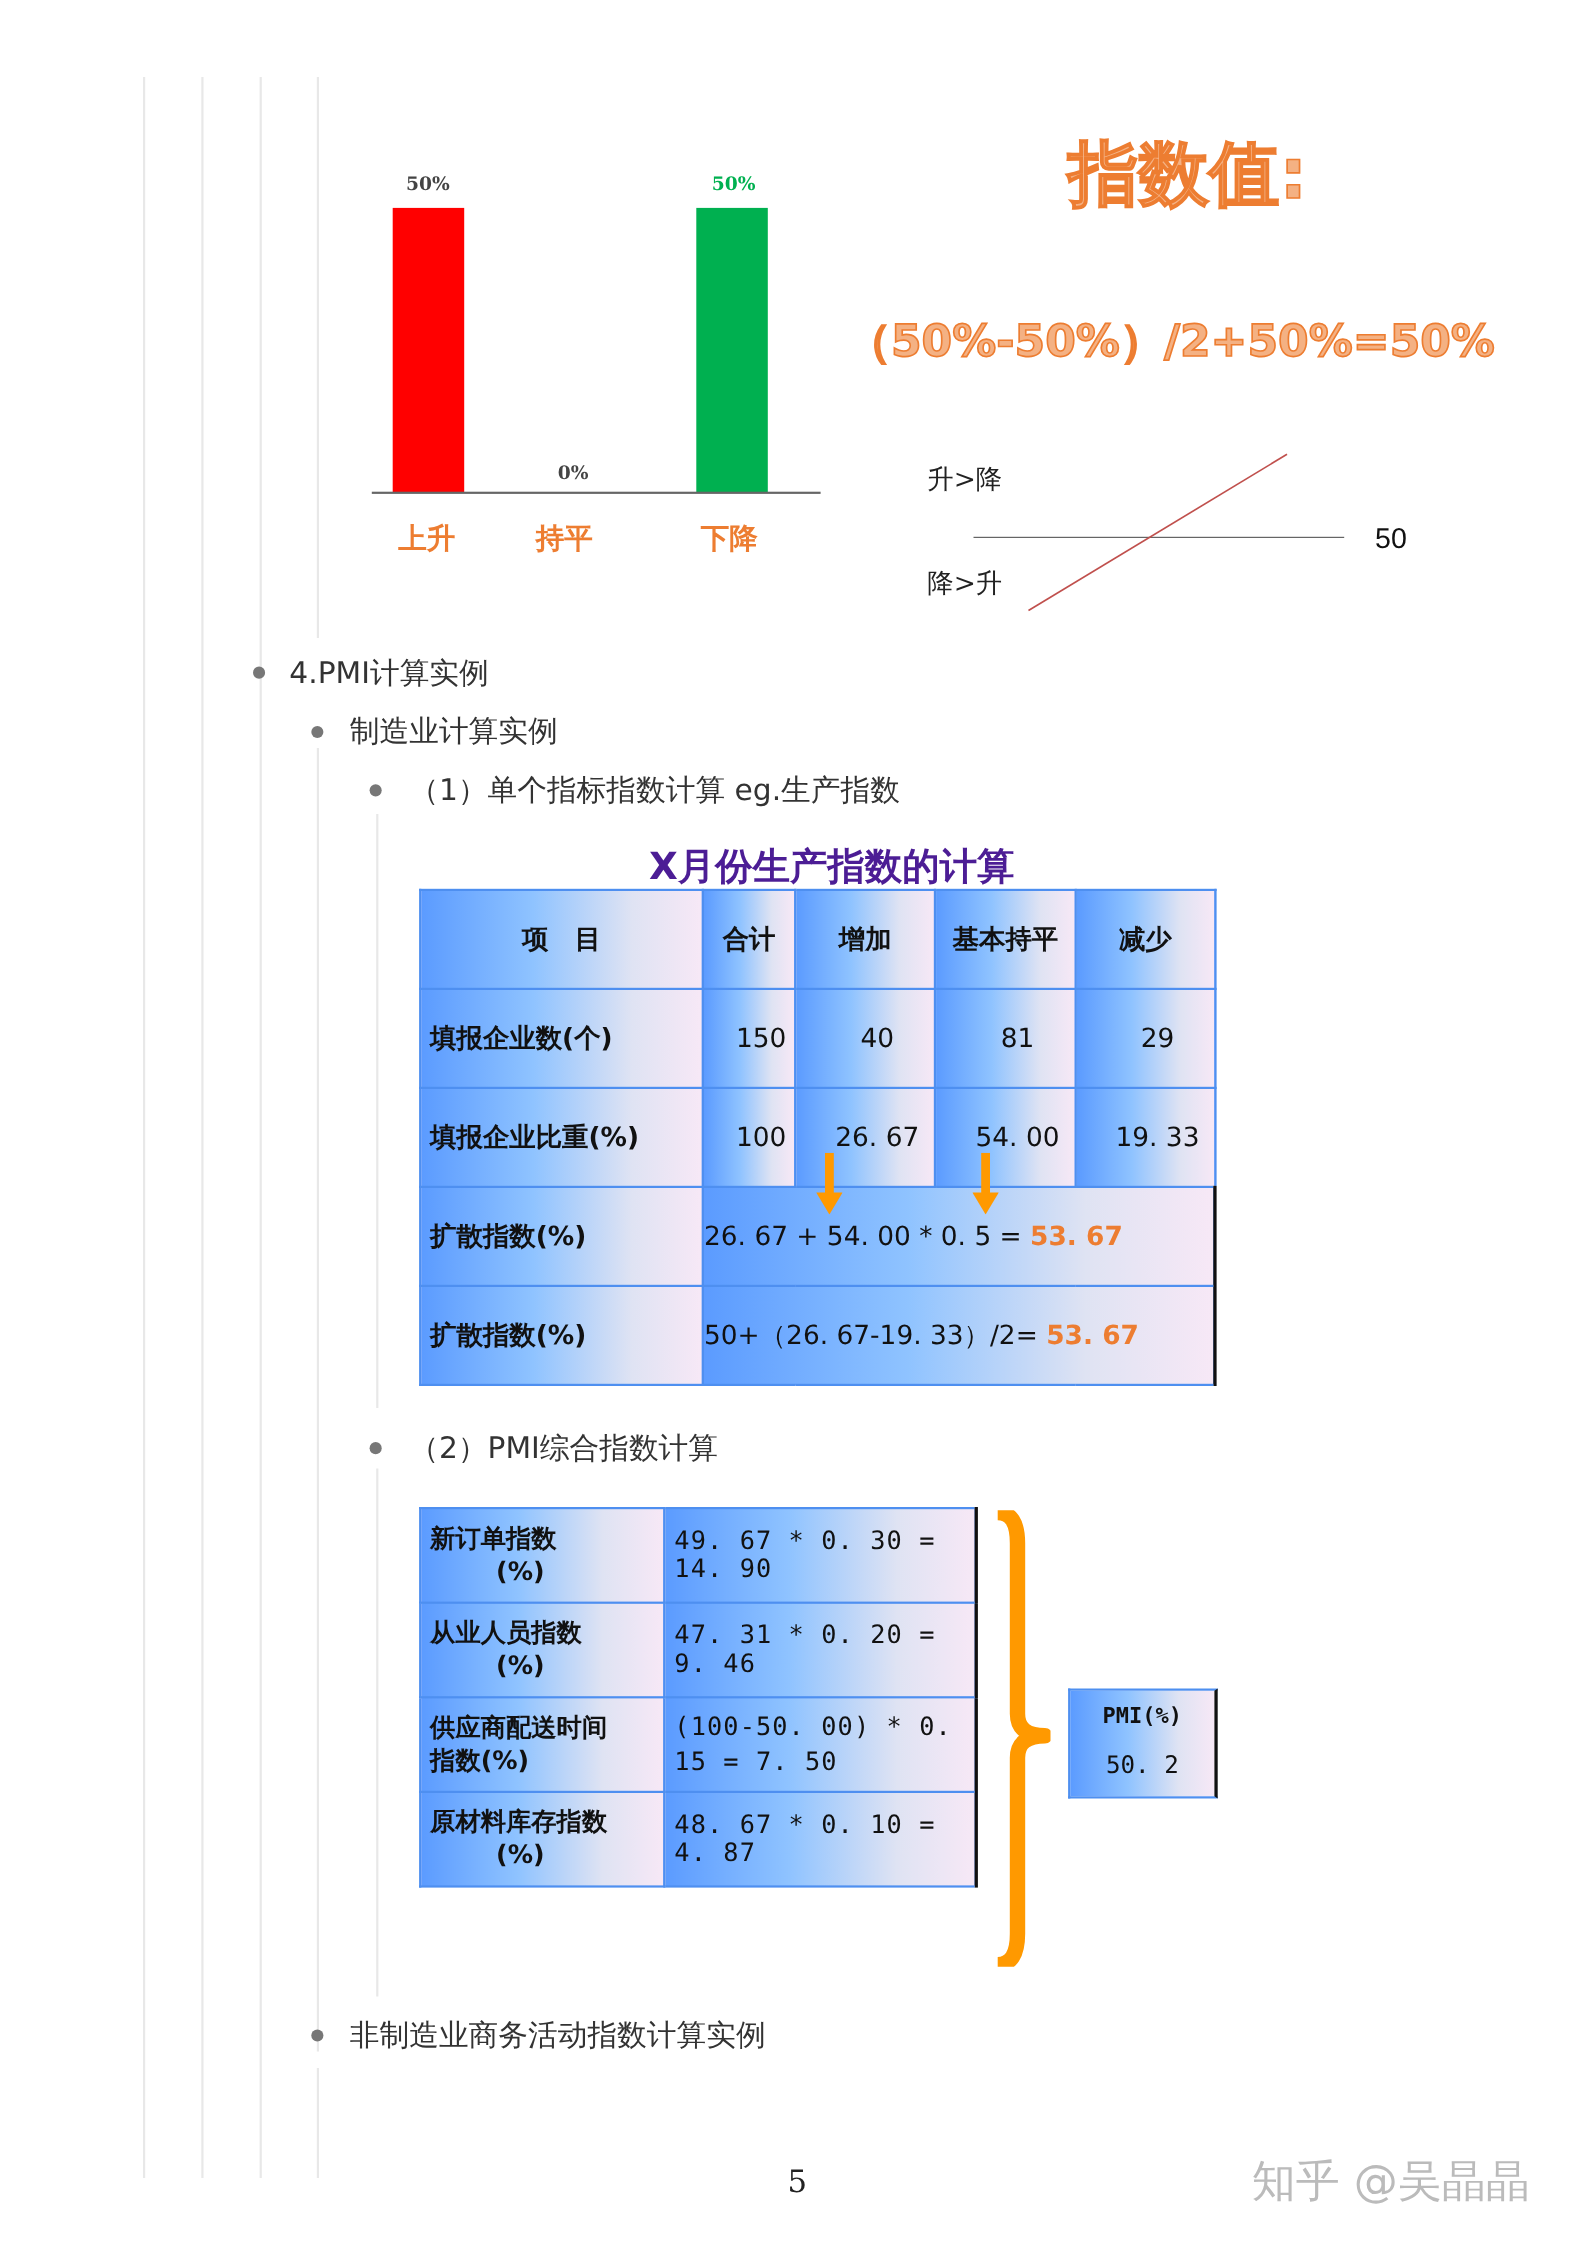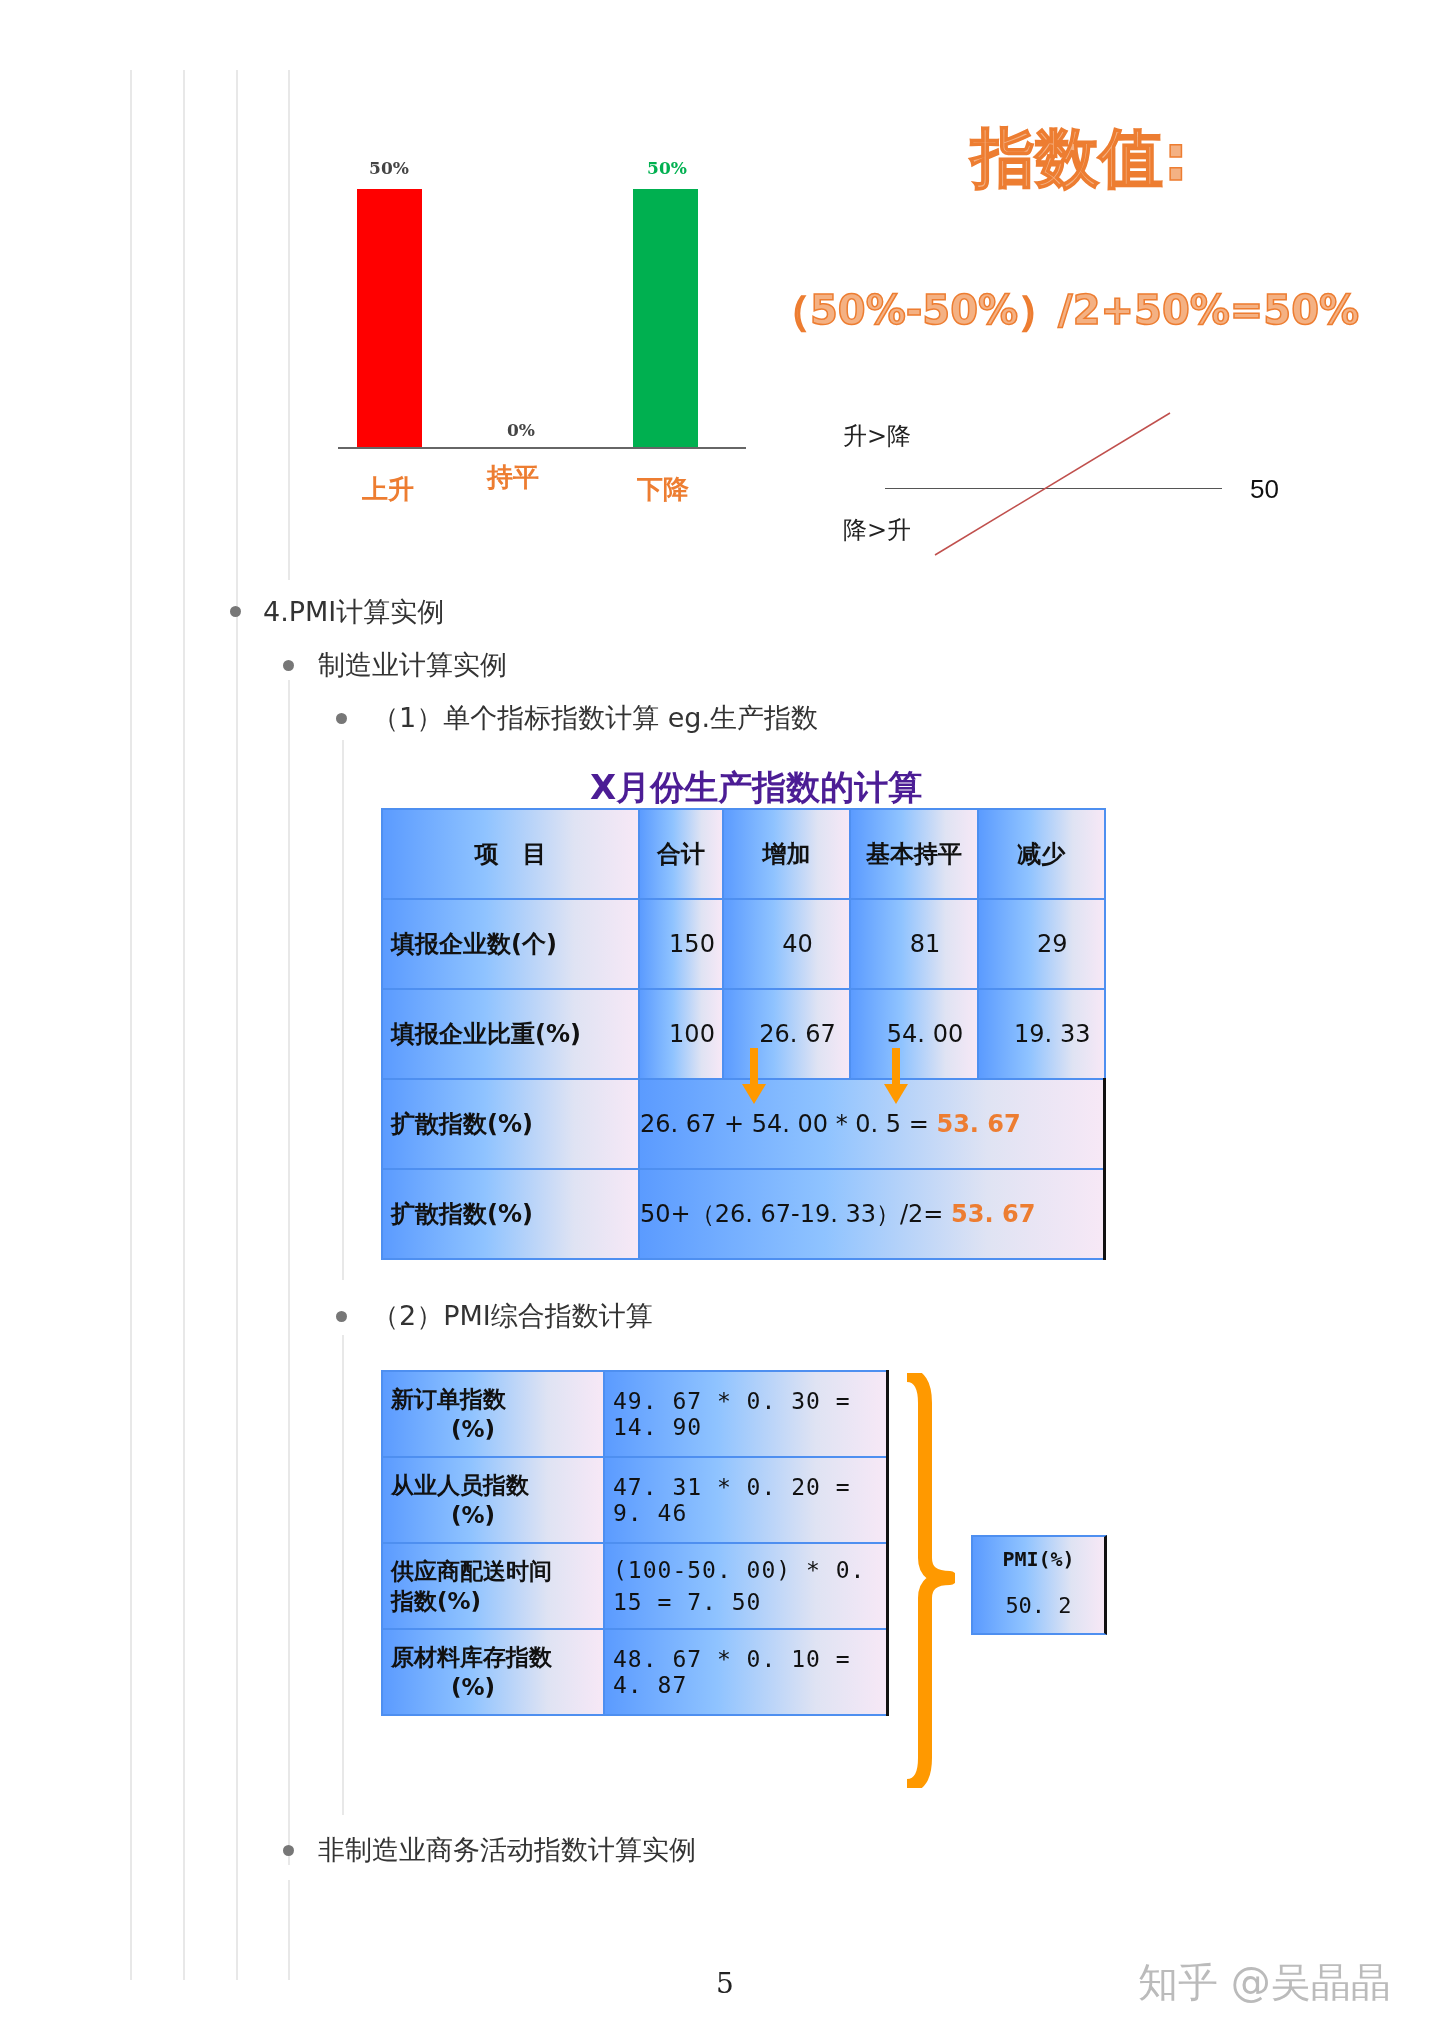--- a/index.html
+++ b/index.html
@@ -39,21 +39,21 @@
 <div class="vline" style="left:342px;top:1335px;height:480px;"></div>
 
 <div>
   <div class="bar-label" style="left:349px;top:158px;color:#444;">50%</div>
   <div class="bar" style="left:357px;top:189px;width:65px;height:259px;background:#ff0000;"></div>
   <div class="bar-label" style="left:481px;top:420px;color:#444;">0%</div>
   <div class="bar-label" style="left:627px;top:158px;color:#00b050;">50%</div>
   <div class="bar" style="left:633px;top:189px;width:65px;height:259px;background:#00b050;"></div>
   <div class="abs" style="left:338px;top:447px;width:408px;height:2px;background:#666;"></div>
   <div class="cat-label" style="left:343px;top:472px;">上升</div>
-  <div class="cat-label" style="left:468px;top:460px;">持平</div>
+  <div class="cat-label" style="left:468px;top:472px;">持平</div>
   <div class="cat-label" style="left:618px;top:472px;">下降</div>
 </div>
 
 <div class="outline-title" style="left:960px;top:115px;font-size:64px;margin-left:11px;">指数值:</div>
 <div class="outline-title" style="left:770px;top:283px;font-size:40px;white-space:nowrap;">（50%-50%）/2+50%=50%</div>
 
 <div>
   <div class="abs" style="left:843px;top:420px;font-size:24px;font-family:'DejaVu Serif',serif;color:#222;">升&gt;降</div>
   <div class="abs" style="left:843px;top:514px;font-size:24px;font-family:'DejaVu Serif',serif;color:#222;">降&gt;升</div>
   <div class="abs" style="left:885px;top:488px;width:337px;height:1px;background:#555;"></div>

